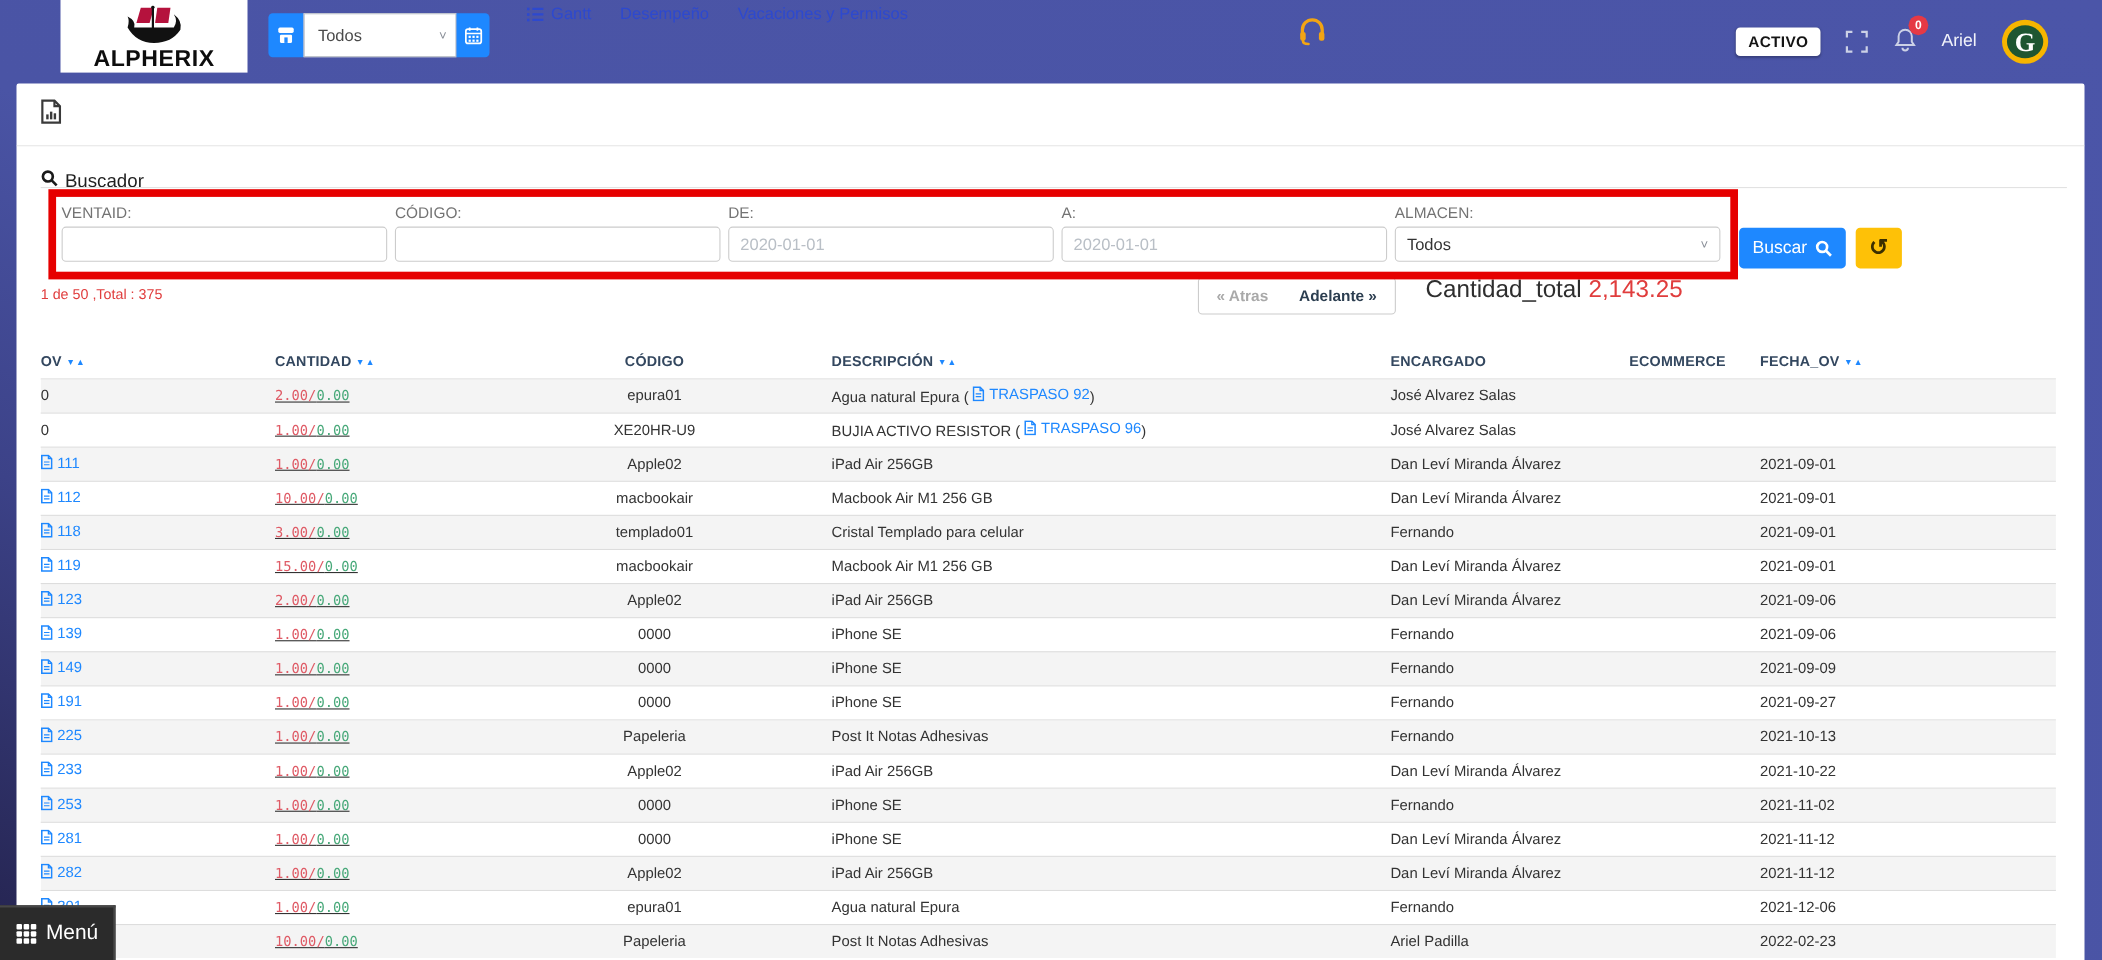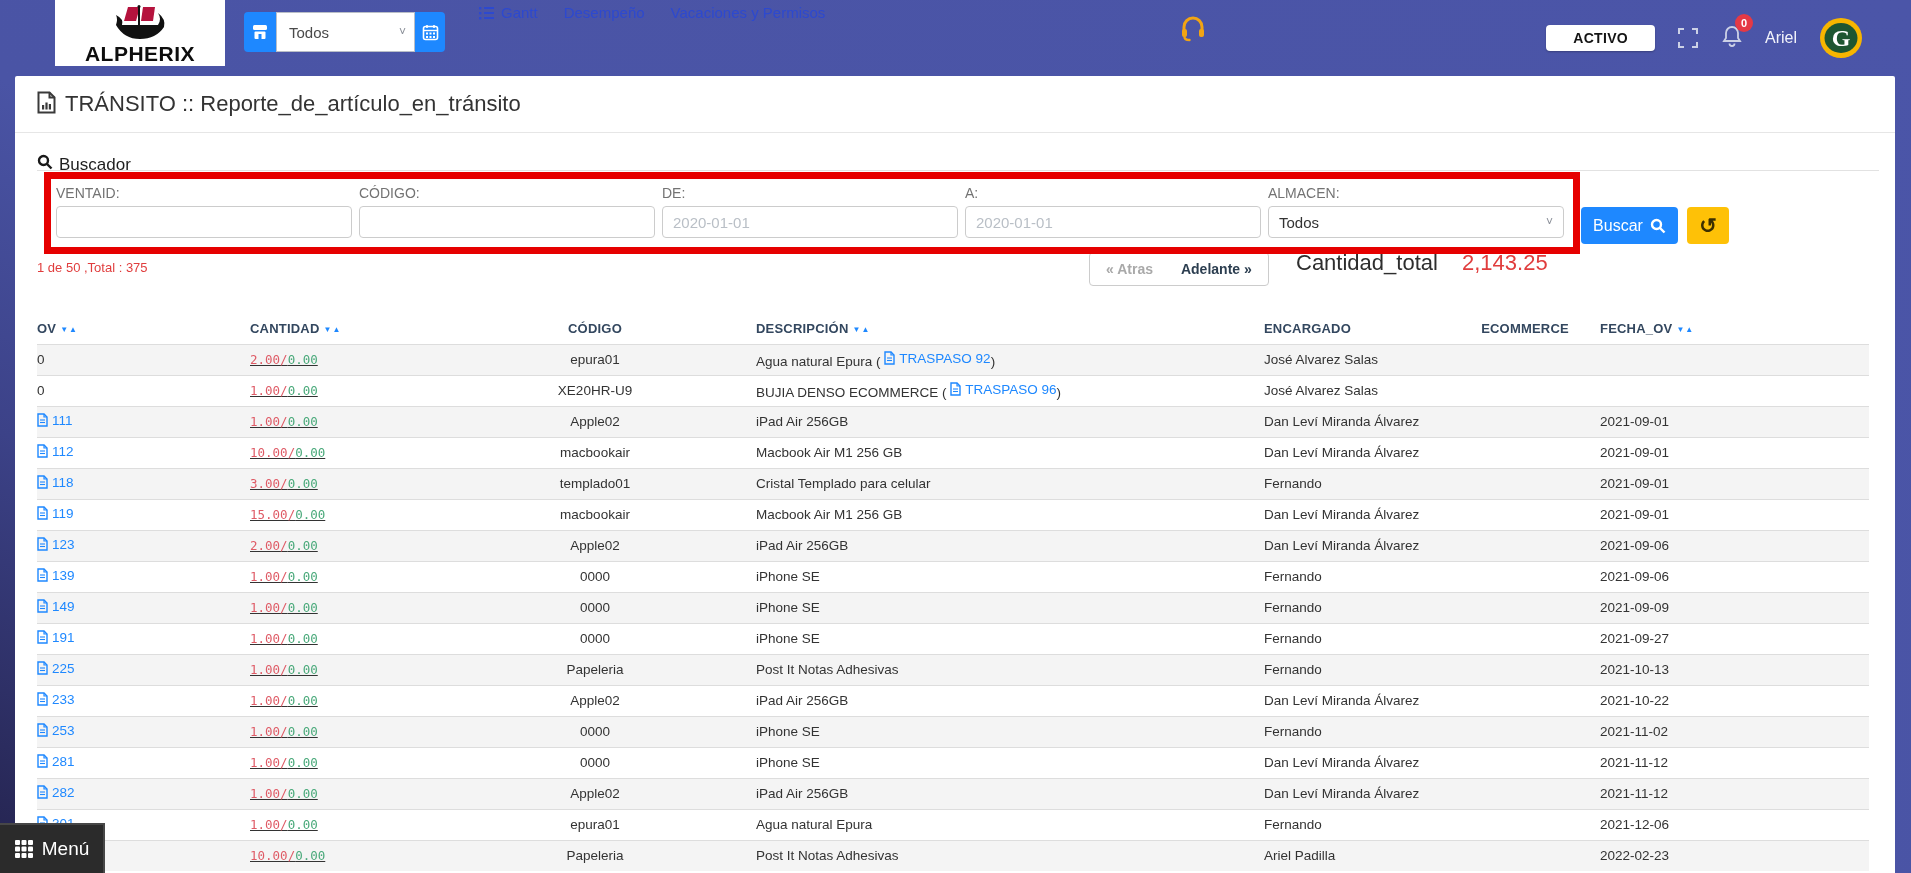--- a/index.html
+++ b/index.html
@@ -24,21 +24,21 @@
   .sq-btn { width:32px; background:#1e88ff; display:flex; align-items:center; justify-content:center; cursor:pointer; }
   .sq-btn.left { border-radius:4px 0 0 4px; }
   .sq-btn.right { width:30px; border-radius:0 4px 4px 0; }
   .nav-select { width:139px; background:#fff; border:1px solid #b9bec7; display:flex; align-items:center;
                 justify-content:space-between; padding:0 8px 0 12px; font-size:15px; color:#4a4a4a; cursor:pointer; }
   .chev { color:#8a8f98; font-size:12px; }
   .nav-links { position:absolute; left:479px; top:4px; display:flex; gap:26px; align-items:center; }
   .nav-link { color:#2d49cf; font-size:15px; cursor:pointer; display:flex; align-items:center; gap:6px; white-space:nowrap; }
   .headset { position:absolute; left:1180px; top:14px; cursor:pointer; }
   .right-cluster { position:absolute; right:48px; top:0; height:76px; display:flex; align-items:center; gap:22px; }
-  .activo-pill { background:#fff; color:#141414; font-weight:bold; font-size:14px; padding:5px 27px;
+  .activo-pill { background:#fff; color:#141414; font-weight:bold; font-size:14px; padding:5px 11px;
                  border-radius:4px; box-shadow:0 1px 2px rgba(0,0,0,.25); cursor:pointer; letter-spacing:.3px; }
   .icon-btn { cursor:pointer; display:flex; align-items:center; }
   .bell-wrap { position:relative; cursor:pointer; }
   .badge { position:absolute; top:-10px; right:-10px; min-width:18px; height:18px; background:#e53945; color:#fff;
            font-size:11px; font-weight:bold; border-radius:50%; display:flex; align-items:center; justify-content:center; }
   .username { color:#f2f3fa; font-size:16px; cursor:pointer; }
   .avatar { width:44px; height:44px; cursor:pointer; }
   
   .card { position:absolute; top:76px; left:15px; width:1880px; height:797px; background:#fff;
           border-radius:2px 2px 0 0; overflow:hidden; }
@@ -62,21 +62,21 @@
                 border:none; border-radius:4px; font-size:16px; display:flex; align-items:center; justify-content:center;
                 gap:7px; cursor:pointer; font-family:"Liberation Sans", sans-serif; }
   .reset-btn { position:absolute; left:1672px; top:131px; height:37px; width:42px; background:#fec107; border:none;
                border-radius:4px; color:#3b2f00; font-size:21px; font-weight:bold; cursor:pointer; line-height:1; }
   .results-info { position:absolute; top:184px; left:22px; color:#e03d3d; font-size:13px; }
   .pager { position:absolute; top:176px; left:1074px; display:flex; gap:28px; background:#fff;
            border:1px solid #ccc; border-radius:4px; padding:8px 16px; font-size:14px; font-weight:bold; }
   .pager .prev { color:#a9a9a9; cursor:default; }
   .pager .next { color:#2c3e50; cursor:pointer; }
   .qty-total { position:absolute; top:174px; left:1281px; font-size:22px; color:#2e2e2e; }
-  .qty-total .val { color:#e03d3d;margin-left:18px; }
+  .qty-total .val { color:#e03d3d; }
   
   .tbl-wrap { position:absolute; top:238px; left:22px; width:1832px; }
   table { width:100%; border-collapse:collapse; table-layout:fixed; }
   th { font-size:13px; font-weight:bold; color:#33475f; letter-spacing:.2px; height:30px; vertical-align:middle; white-space:nowrap; }
   .sort { color:#1e88ff; font-size:8px; letter-spacing:1px; margin-left:4px; position:relative; top:-1px; }
   td { font-size:13.5px; color:#333; height:31px; vertical-align:middle; border-top:1px solid #ddd; white-space:nowrap; overflow:hidden; }
   tbody tr:nth-child(odd) { background:#f4f4f4; }
   .c-ov    { width:213px; text-align:left; }
   .c-qty   { width:200px; text-align:left; padding-right:12px; }
   .c-cod   { width:290px; text-align:center; }
@@ -211,21 +211,20 @@
         <svg width="19" height="23" viewBox="0 0 19 23">
           <path d="M1.5 1.5 h11 l5 5 v15 h-16 Z" fill="none" stroke="#3a3a3a" stroke-width="2"></path>
           <path d="M12.5 1.5 v5 h5" fill="none" stroke="#3a3a3a" stroke-width="2"></path>
           <g fill="#3a3a3a">
               <rect x="5" y="14" width="2.2" height="4.5"></rect>
               <rect x="8.4" y="11.5" width="2.2" height="7"></rect>
               <rect x="11.8" y="13" width="2.2" height="5.5"></rect>
             </g>
         </svg>
       </span>
-      <span class="page-title">TRÁNSITO :: Reporte_de_artículo_en_tránsito</span>
     </div>
 
     <div class="search-heading">
       <span>
         <svg width="16" height="16" viewBox="0 0 16 16" fill="none" stroke="#1a1a1a" stroke-width="2.4">
           <circle cx="6.5" cy="6.5" r="4.5"></circle>
             <line x1="10" y1="10" x2="14.5" y2="14.5"></line>
         </svg>
       </span>
       <span>Buscador</span>
@@ -311,21 +310,21 @@
                   <span>TRASPASO 92</span>
                 </span><span>)</span></td>
               <td class="c-enc">José Alvarez Salas</td>
               <td class="c-eco"></td>
               <td class="c-fec"></td>
             </tr>
             <tr>
               <td class="c-ov"><span>0</span></td>
               <td class="c-qty"><span class="qty"><span class="red">1.00/</span><span class="green">0.00</span></span></td>
               <td class="c-cod">XE20HR-U9</td>
-              <td class="c-desc"><span>BUJIA DENSO ECOMMERCE ( </span><span class="blue-link">
+              <td class="c-desc"><span>BUJIA ACTIVO RESISTOR ( </span><span class="blue-link">
                   <svg class="doc-ico" width="11" height="14" viewBox="0 0 11 14">
                     <path d="M1 1 h6 l3 3 v9 h-9 Z" fill="none" stroke="#1e88ff" stroke-width="1.4"></path>
                     <path d="M7 1 v3 h3" fill="none" stroke="#1e88ff" stroke-width="1.2"></path>
                     <line x1="3" y1="7" x2="8" y2="7" stroke="#1e88ff" stroke-width="1.1"></line>
                     <line x1="3" y1="9.5" x2="8" y2="9.5" stroke="#1e88ff" stroke-width="1.1"></line>
                   </svg>
                   <span>TRASPASO 96</span>
                 </span><span>)</span></td>
               <td class="c-enc">José Alvarez Salas</td>
               <td class="c-eco"></td>

